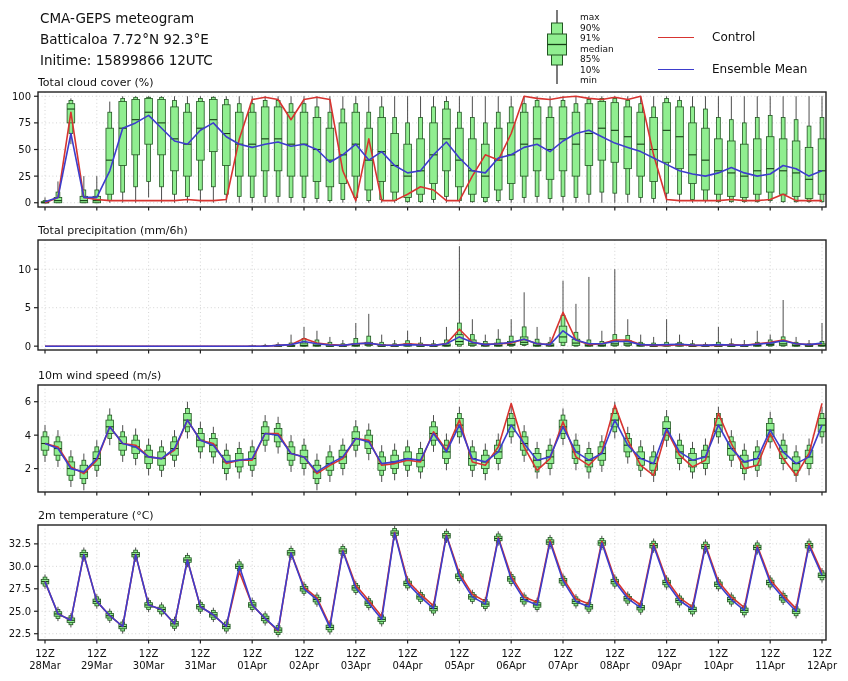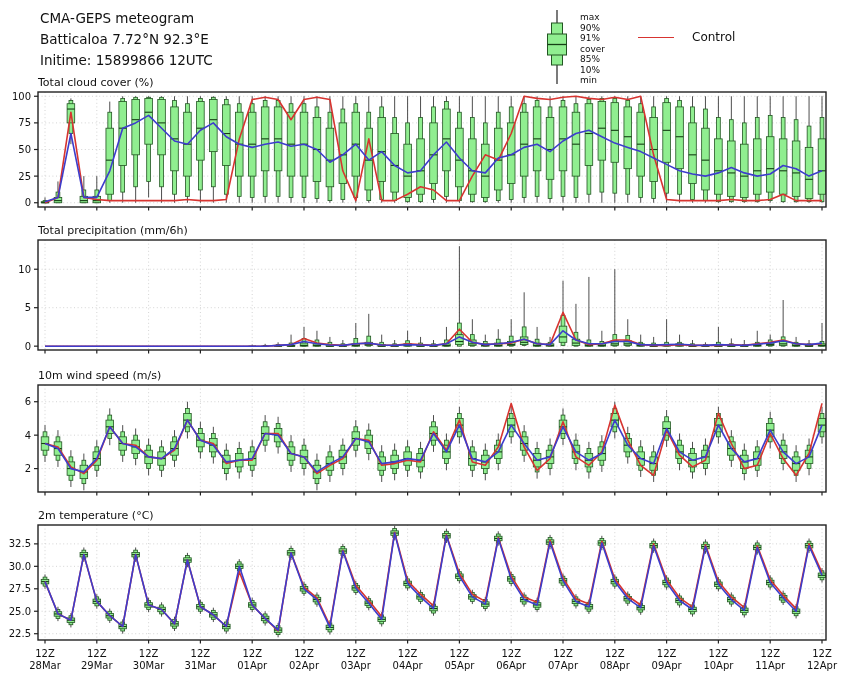--- a/index.html
+++ b/index.html
@@ -2,21 +2,21 @@
 <html><head>
 <meta charset="utf-8">
 <style>
   html,body{margin:0;padding:0;background:#ffffff;}
   .page{position:relative;width:848px;height:681px;background:#ffffff;overflow:hidden;
         font-family:"DejaVu Sans","Liberation Sans",sans-serif;color:#111;}
   .header{position:absolute;left:40px;top:8px;font-size:13.5px;line-height:21px;}
   .legend-box{position:absolute;left:540px;top:4px;display:flex;align-items:center;}
   .legend-box-labels{margin-left:6px;font-size:9px;line-height:10.6px;padding-top:6px;}
   .legend-box-labels div{height:10.6px;}
-  .legend-lines{position:absolute;left:638px;top:26px;font-size:12px;}
+  .legend-lines{position:absolute;left:658px;top:26px;font-size:12px;}
   .legend-line-row{display:flex;align-items:center;height:22px;margin-bottom:10px;}
   .swatch{display:inline-block;width:36px;height:0;border-top:1.8px solid #000;margin-right:18px;}
   #chart-svg{position:absolute;left:0;top:78px;}
   text{font-family:"DejaVu Sans","Liberation Sans",sans-serif;}
 </style>
 </head>
 <body>
 
 <div class="page">
 
@@ -30,31 +30,35 @@
     <svg width="34" height="84">
       <line x1="17" y1="6" x2="17" y2="80" stroke="#222" stroke-width="1.2"></line>
       <rect x="11.5" y="19" width="11" height="42" fill="#90ee90" stroke="#225522" stroke-width="1"></rect>
       <rect x="7.5" y="30" width="19" height="21" fill="#90ee90" stroke="#225522" stroke-width="1"></rect>
       <line x1="7.5" y1="40.5" x2="26.5" y2="40.5" stroke="#153f15" stroke-width="1.3"></line>
     </svg>
     <div class="legend-box-labels">
       <div>max</div>
       <div>90%</div>
       <div>91%</div>
-      <div>cover</div>
+      <div>median</div>
       <div>85%</div>
       <div>10%</div>
       <div>min</div>
     </div>
   </div>
 
   <div class="legend-lines">
     <div class="legend-line-row">
       <span class="swatch" id="sw-control" style="border-top-color: rgb(215, 52, 48);"></span>
       <span>Control</span>
+    </div>
+    <div class="legend-line-row">
+      <span class="swatch" id="sw-ensemble" style="border-top-color: rgb(61, 61, 204);"></span>
+      <span>Ensemble Mean</span>
     </div>
   </div>
 
   <svg id="chart-svg" width="848" height="603">
       <g>
         <clipPath id="clip0">
           <rect x="38" y="14" width="788" height="115"></rect>
         </clipPath>
         <g stroke="#c9c9c9" stroke-width="0.8" stroke-dasharray="1 2.6">
           <line x1="45" y1="14" x2="45" y2="129"></line>

